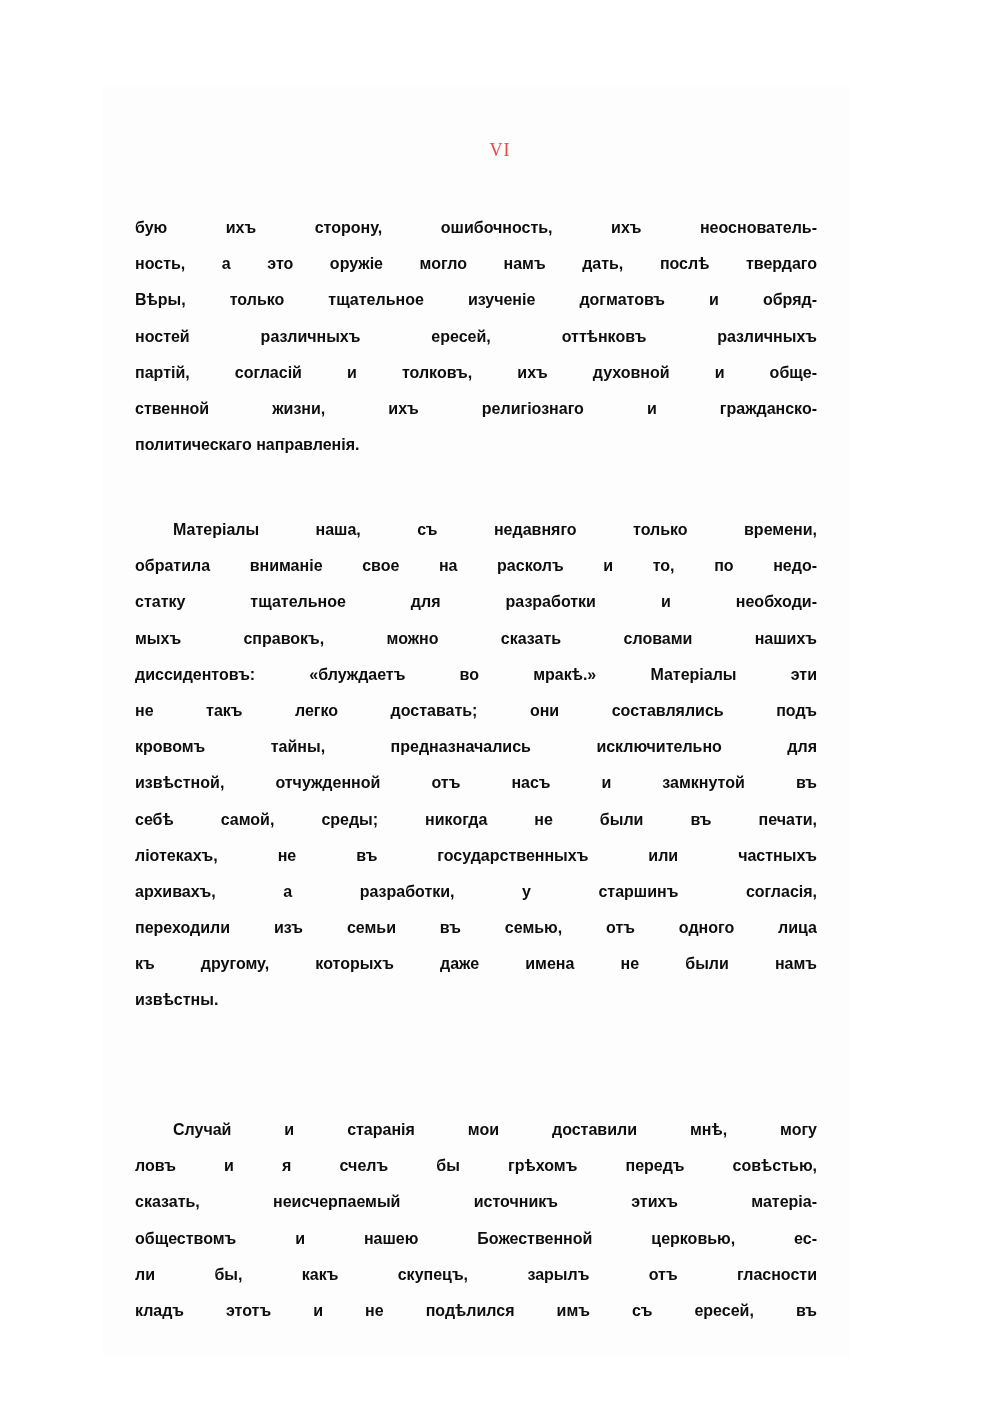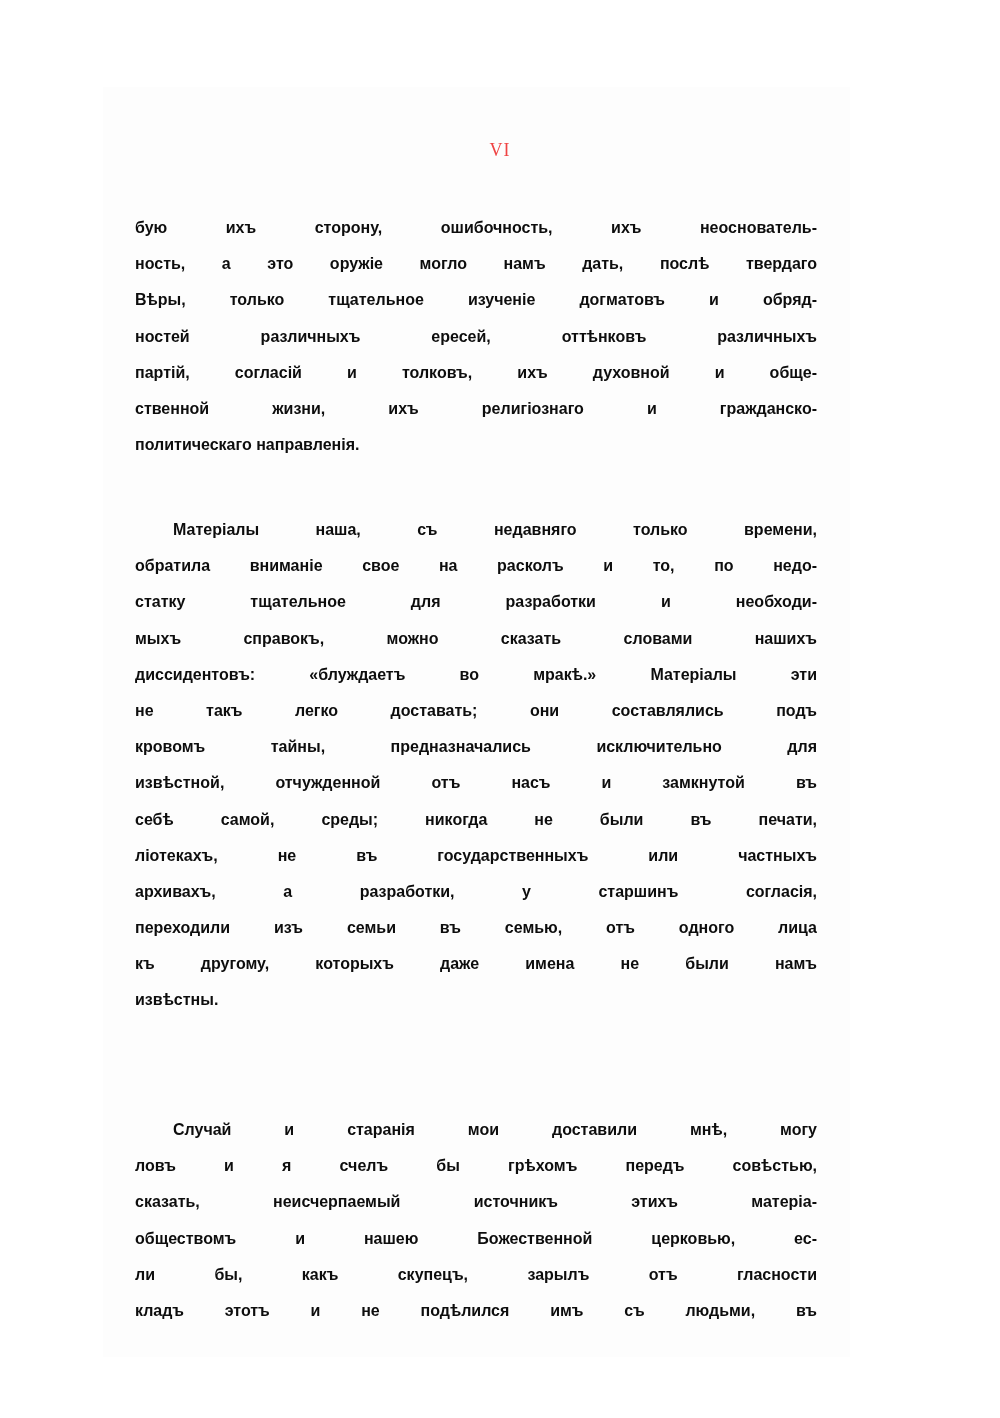--- a/index.html
+++ b/index.html
@@ -95,14 +95,14 @@
   <span class="line">къ другому, которыхъ даже имена не были намъ</span>
   <span class="line last" style="width: 682px;">извѣстны.</span>
 </div>
 
 <div class="body-text" id="para3">
   <span class="line indent">Случай и старанія мои доставили мнѣ, могу</span>
   <span class="line">ловъ и я счелъ бы грѣхомъ передъ совѣстью,</span>
   <span class="line">сказать, неисчерпаемый источникъ этихъ матеріа-</span>
   <span class="line">обществомъ и нашею Божественной церковью, ес-</span>
   <span class="line">ли бы, какъ скупецъ, зарылъ отъ гласности</span>
-  <span class="line">кладъ этотъ и не подѣлился имъ съ людьми, въ</span>
+  <span class="line">кладъ этотъ и не подѣлился имъ съ ересей, въ</span>
 </div>
 
 </body></html>

